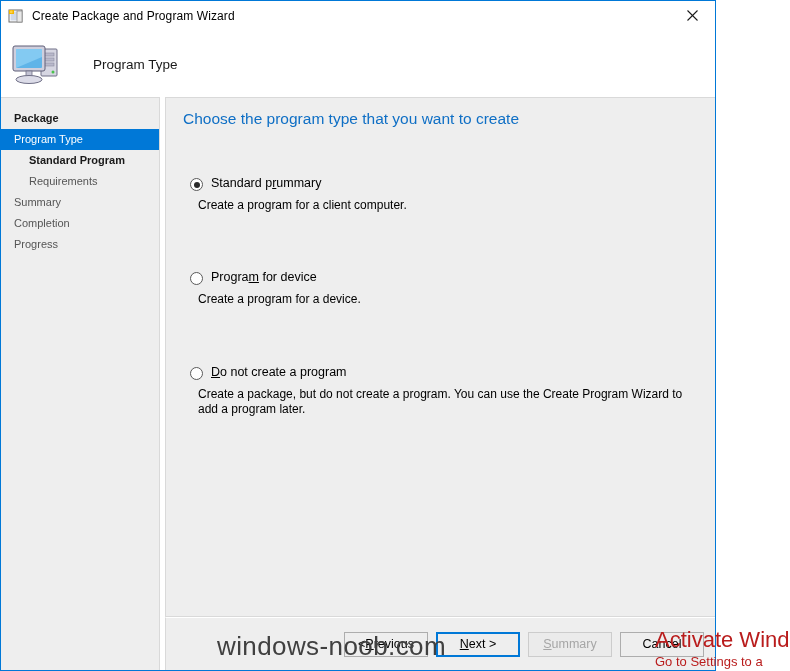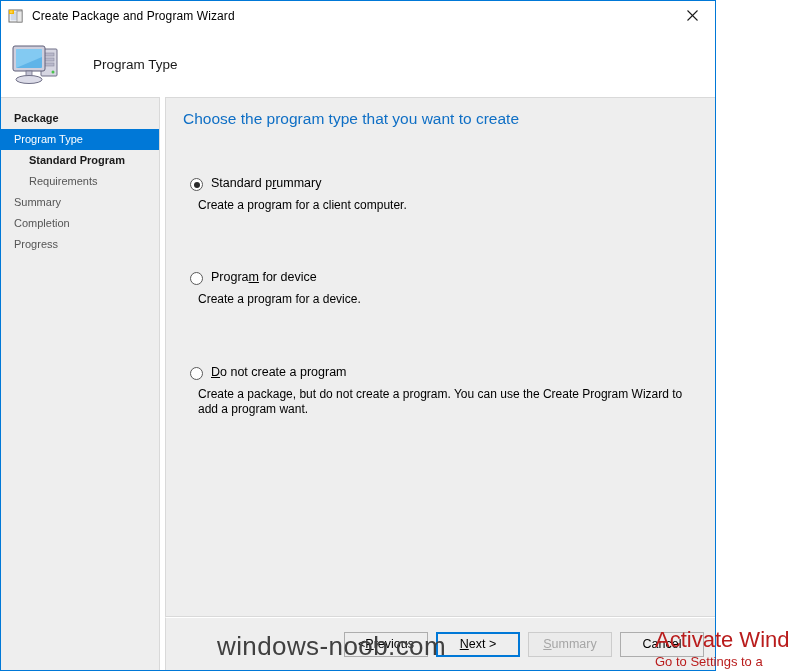--- a/index.html
+++ b/index.html
@@ -341,21 +341,21 @@
             <div class="option-desc">Create a program for a device.</div>
           </div>
 
           <div class="gap-b"></div>
 
           <div class="option">
             <div class="option-row">
               <span class="radio"></span>
               <span class="option-label"><span></span><span class="acc">D</span><span>o not create a program</span></span>
             </div>
-            <div class="option-desc">Create a package, but do not create a program. You can use the Create Program Wizard to add a program want.</div>
+            <div class="option-desc">Create a package, but do not create a program. You can use the Create Program Wizard to add a program later.</div>
           </div>
 
         </div>
       </div>
 
       <div class="footer">
         <span class="btn">
             <span>&lt; </span>
             <span class="acc">P</span>
             <span>revious</span>

